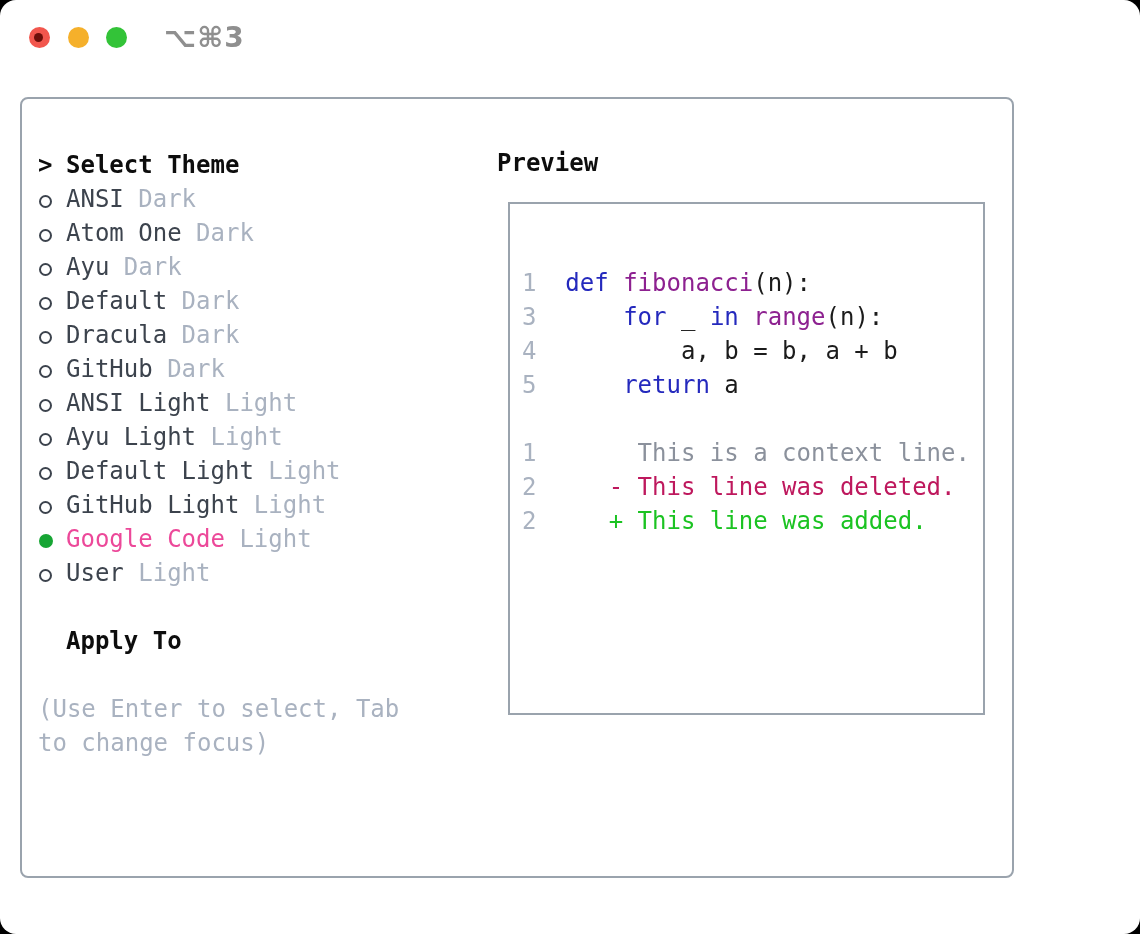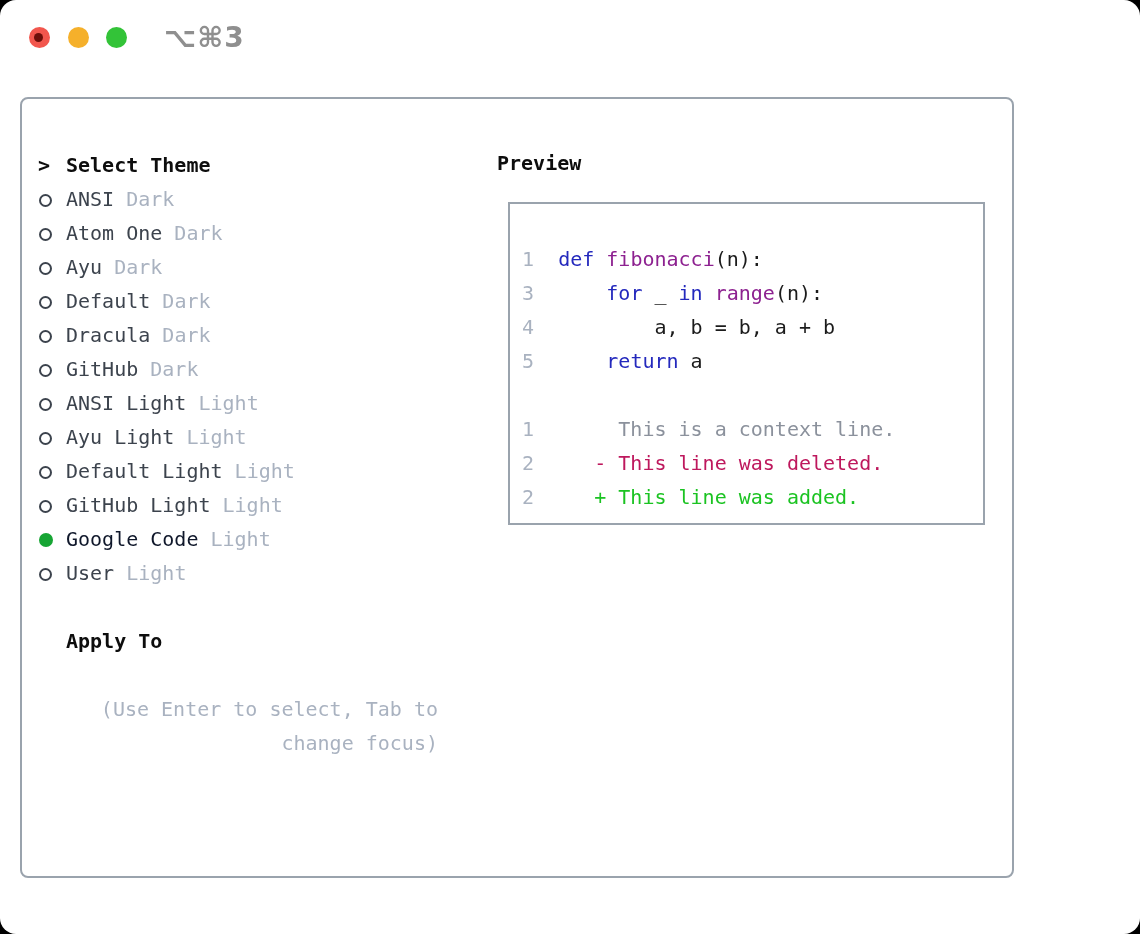--- a/index.html
+++ b/index.html
@@ -11,40 +11,40 @@
   .traffic.red{left:29px;background:#f2564d;}
   .traffic.red::after{content:"";position:absolute;left:5px;top:6px;width:9px;height:9px;
           border-radius:50%;background:#6d0f0a;}
   .traffic.yellow{left:68px;background:#f5b02b;}
   .traffic.green{left:106px;background:#33c338;}
   .win-title{position:absolute;left:164px;top:21px;font-family:"DejaVu Sans",sans-serif;
           font-weight:bold;font-size:28px;color:#8f8f8f;letter-spacing:1px;}
   
   .content-box{position:absolute;left:20px;top:97px;width:994px;height:781px;
           border:2px solid #9aa3ad;border-radius:8px;box-sizing:border-box;background:#fff;}
-  .mono{font-family:"DejaVu Sans Mono","Liberation Mono",monospace;font-size:20px;color:#3c434d;}
+  .mono{font-family:"DejaVu Sans Mono","Liberation Mono",monospace;font-size:24px;color:#3c434d;}
   
   .left-col{position:absolute;left:38px;top:148px;width:420px;}
   .row{height:34px;line-height:34px;white-space:pre;}
   .row .marker{display:inline-block;width:28px;}
   .prompt{font-weight:bold;color:#0d0d0d;}
   .circle{display:inline-block;width:13px;height:13px;border:2px solid #3c434d;
           border-radius:50%;box-sizing:border-box;margin-left:1px;vertical-align:-1px;}
   .circle.filled{background:#17a534;border-color:#17a534;width:14px;height:14px;}
   .hdr{font-weight:bold;color:#0d0d0d;}
   .item-name{color:#3c434d;}
-  .item-name.selected{color:#0f172a;}
+  .item-name.selected{color:#ec4899;}
   .variant{color:#a9b2c0;text-align:right;}
   .spacer{height:34px;}
-  .help{width:400px;line-height:34px;color:#a9b2c0;white-space:normal;text-align:right;}
+  .help{width:400px;line-height:34px;color:#a9b2c0;white-space:normal;}
   
   .preview-title{position:absolute;left:497px;top:146px;height:34px;line-height:34px;
           font-weight:bold;color:#0d0d0d;}
-  .preview-box{position:absolute;left:508px;top:202px;width:477px;height:323px;
-          border:2px solid #9aa3ad;box-sizing:border-box;background:#fff;padding-top:38px;
+  .preview-box{position:absolute;left:508px;top:202px;width:477px;height:513px;
+          border:2px solid #9aa3ad;box-sizing:border-box;background:#fff;padding-top:62px;
           overflow:hidden;}
   .pline{height:34px;line-height:34px;white-space:pre;padding-left:12px;}
   .lnum{color:#a9b2c0;}
   .tok-pl{color:#1b1b1b;}
   .tok-kw{color:#2429bd;}
   .tok-fn{color:#8d2190;}
   .tok-num{color:#0b6c6f;}
   .tok-ctx{color:#8b919c;}
   .tok-del{color:#be185d;}
   .tok-add{color:#1bc322;}

